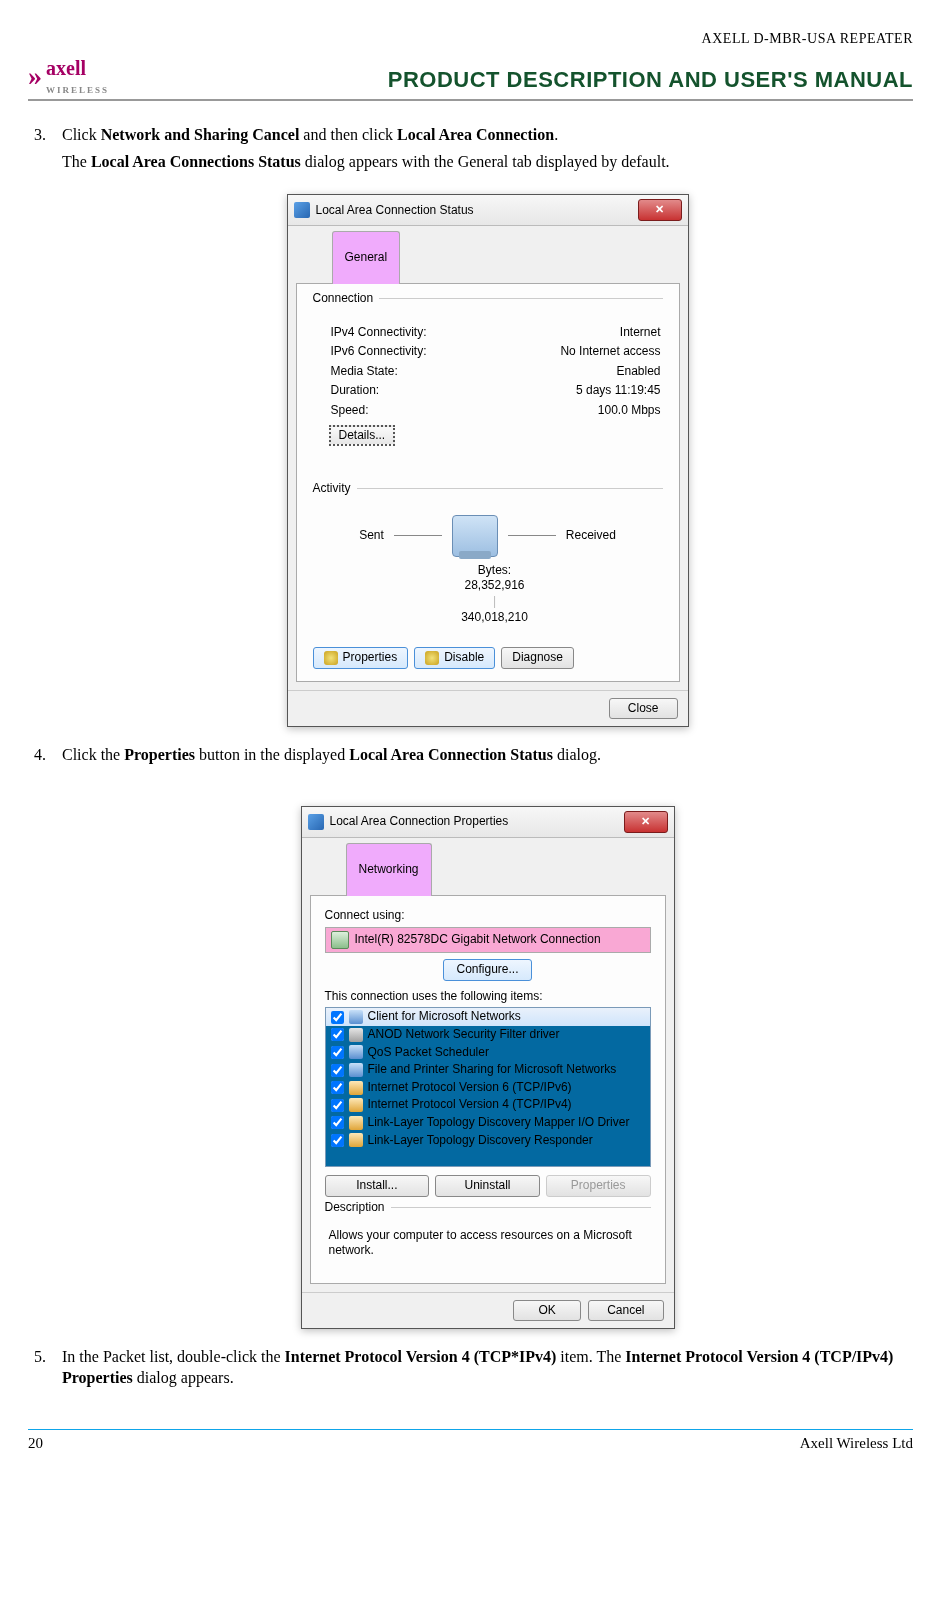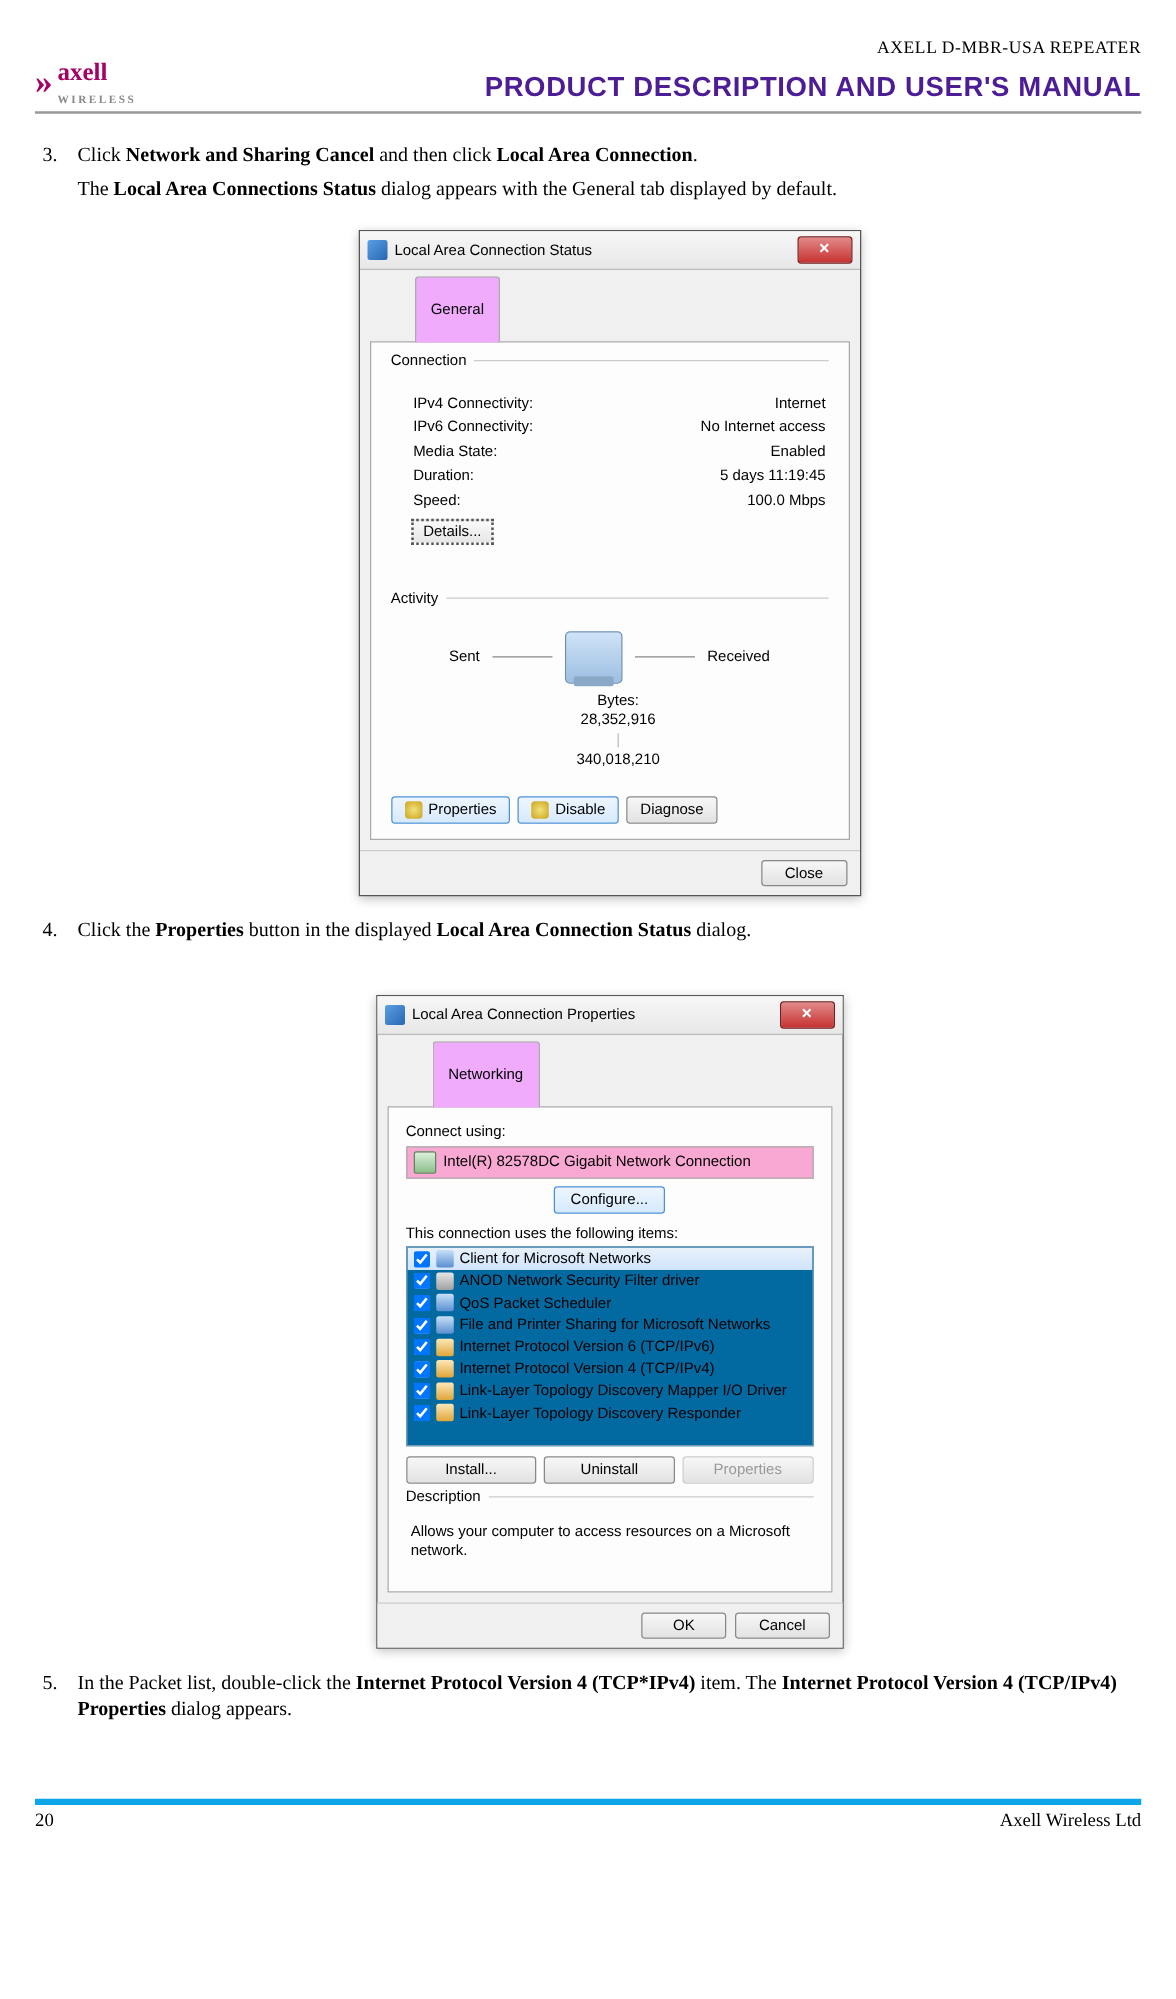--- a/index.html
+++ b/index.html
@@ -39,23 +39,23 @@
   }
   .header-small {
     font-size: 14px;
     font-variant: small-caps;
     letter-spacing: 0.5px;
   }
   .header-big {
     font-family: Arial, sans-serif;
     font-size: 22px;
     font-weight: bold;
-    color: #4c1d95;
+    color: #14532d;
     letter-spacing: 0.5px;
-    margin-top: 8px;
+    margin-top: 18px;
   }
   ol {
     counter-reset: item 2;
     list-style: none;
     padding-left: 0;
     margin: 0;
   }
   ol > li {
     counter-increment: item;
     margin-bottom: 12px;
@@ -278,22 +278,22 @@
     background: linear-gradient(#e9f1fb,#cfe4fb);
   }
   .desc-box {
     border:1px solid #ccc;border-left:none;border-right:none;border-bottom:none;
     margin-top:10px;padding-top:4px;font-size:12px;
     position:relative;
   }
   .desc-box .legend {top:-12px;}
   .page-footer {
     display:flex;justify-content:space-between;
-    border-top:5px solid #0ea5e9;
-    margin-top:60px;padding-top:4px;font-size:15px;
+    border-top:1px solid #0ea5e9;
+    margin-top:40px;padding-top:4px;font-size:15px;
   }
 </style>
 </head>
 <body>
 
 <div class="header">
   <div class="logo">
     <span class="logo-mark">»</span>
     <span class="logo-text">
       <span>axell</span><br>

